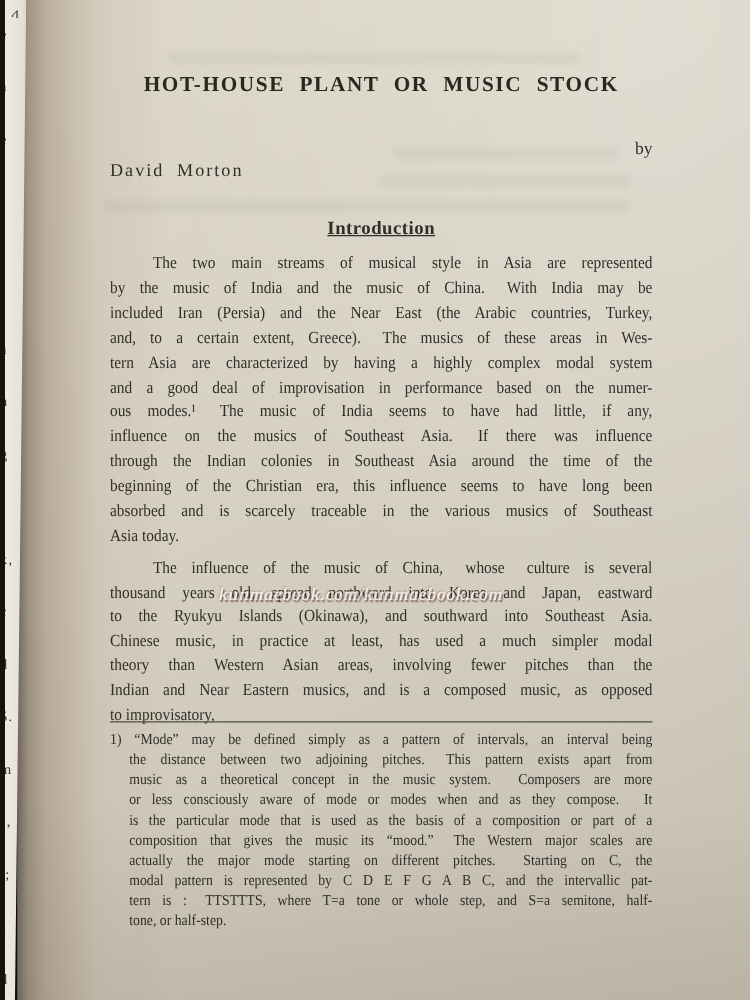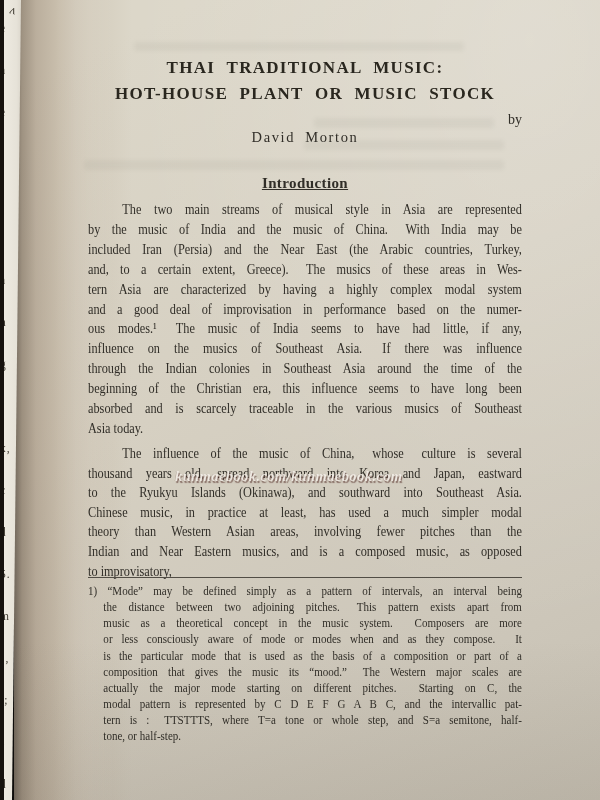--- a/index.html
+++ b/index.html
@@ -47,21 +47,21 @@
   
   .ghost { position:absolute; background:#6a6a5e; opacity:0.07; filter:blur(2px); border-radius:3px; }
   
   .text-col { position:absolute; left:74px; top:0; width:434px; color:#312e28; }
   .title {
     position:absolute; top:55px; left:0; width:100%; text-align:center;
     font-weight:bold; color:#2a271f; font-size:17px; line-height:26px;
     letter-spacing:1.3px; word-spacing:6px;
   }
   .byline  { position:absolute; top:112px; left:0; width:100%; text-align:right; font-size:14px; }
-  .author  { position:absolute; top:129px; left:0; width:100%; text-align:center; font-size:14.5px; letter-spacing:1.6px; word-spacing:5px; }
+  .author  { position:absolute; top:129px; left:0; width:100%; text-align:left; font-size:14.5px; letter-spacing:1.6px; word-spacing:5px; }
   .intro   { position:absolute; top:175px; left:0; width:100%; text-align:center; font-weight:bold; font-size:15px; letter-spacing:0.4px;text-decoration:underline; }
   
   .justblock { position:absolute; left:0; width:480px; transform:scaleX(0.904); transform-origin:0 0; }
   .bl { text-align:justify; text-align-last:justify; white-space:normal; }
   .para .bl { font-size:13.6px; }
   .para1 { top:200px; } .para1 .bl { line-height:19.9px; }
   .para2 { top:444px; } .para2 .bl { line-height:19.6px; }
   .para .bl:first-child { padding-left:38px; }
   .para .bl:last-child  { text-align-last:left; }
   .fn-rule { position:absolute; top:577px; left:0; width:434px; border-top:1.3px solid #514d45; }
@@ -85,21 +85,20 @@
     <div class="gutter"></div>
     <div class="page-bottom-shade"></div>
 
     <div class="ghost" style="left:300px; top:118px; width:180px; height:10px;"></div>
     <div class="ghost" style="left:290px; top:140px; width:200px; height:10px;"></div>
     <div class="ghost" style="left:70px; top:160px; width:420px; height:10px;"></div>
     <div class="ghost" style="left:120px; top:42px; width:330px; height:9px;"></div>
 
     <div class="text-col">
       <div class="title">
-        <div>THAI TRADITIONAL MUSIC:</div>
         <div>HOT-HOUSE PLANT OR MUSIC STOCK</div>
       </div>
       <div class="byline">by</div>
       <div class="author">David Morton</div>
       <div class="intro">Introduction</div>
 
       <div class="justblock para para1">
           <div class="bl">The two main streams of musical style in Asia are represented</div>
           <div class="bl">by the music of India and the music of China.  With India may be</div>
           <div class="bl">included Iran (Persia) and the Near East (the Arabic countries, Turkey,</div>

